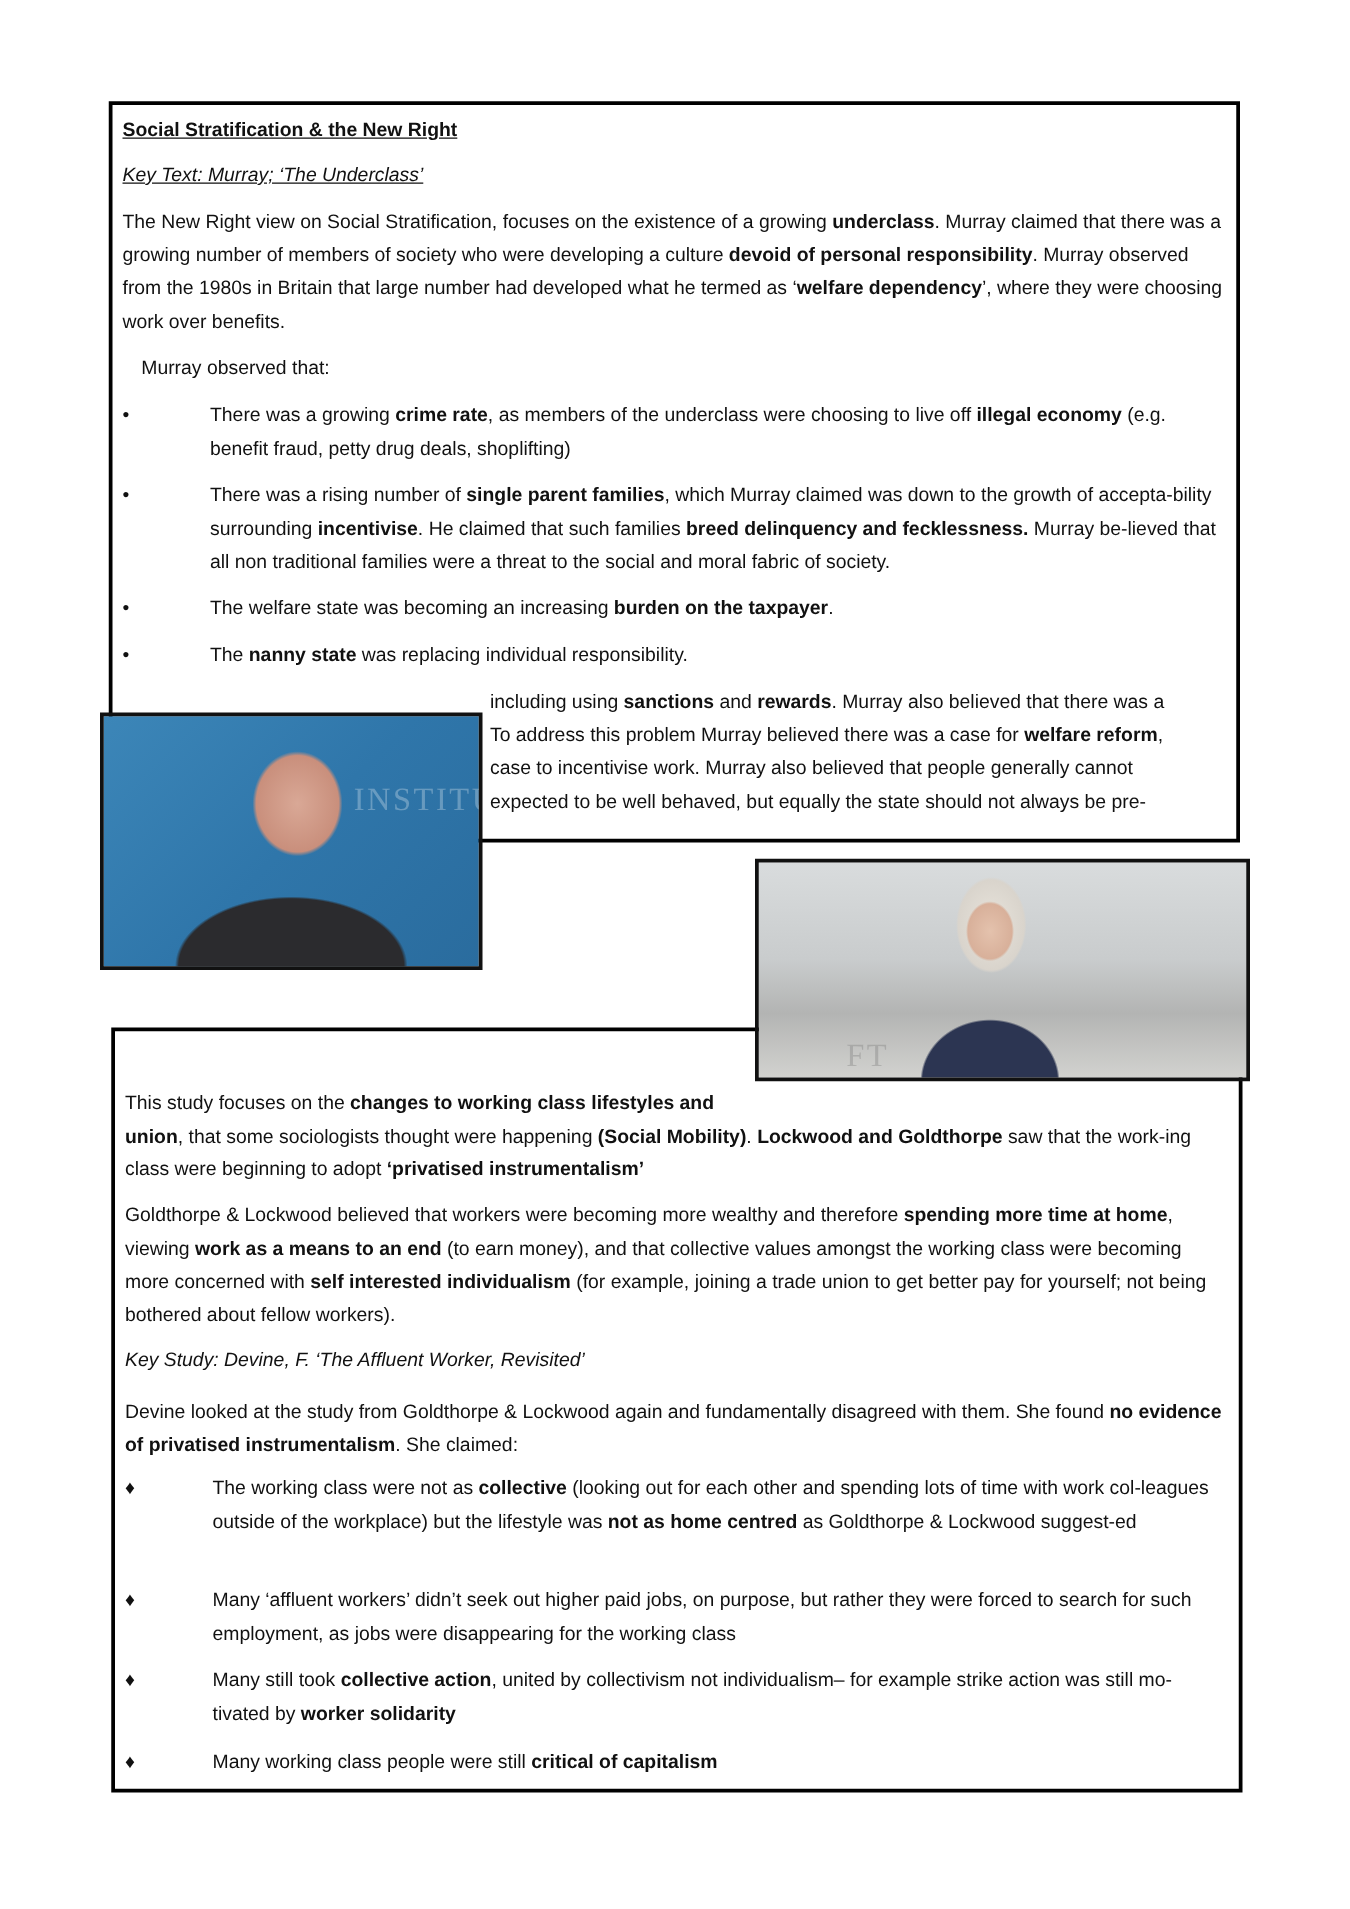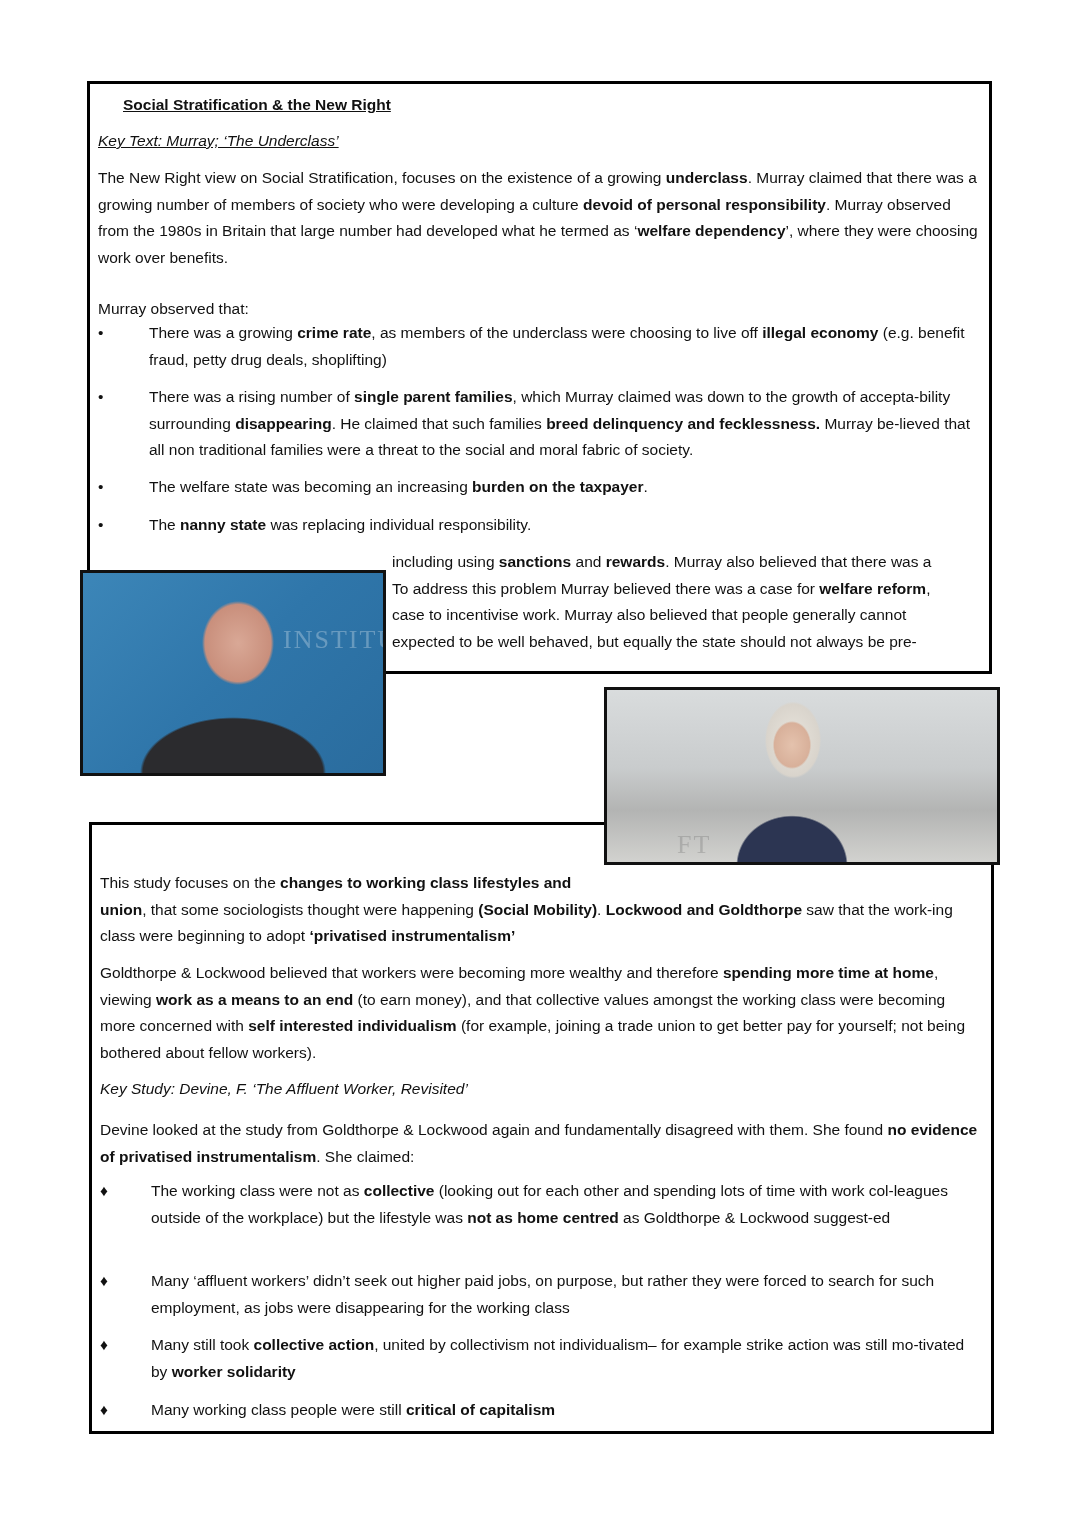--- a/index.html
+++ b/index.html
@@ -2,54 +2,54 @@
 <html><head>
 <meta charset="utf-8">
 <style>
   html, body { margin:0; padding:0; }
   body { width:1080px; height:1527px; background:#ffffff; position:relative; overflow:hidden;
          font-family:"Liberation Sans", sans-serif; color:#111; font-size:15.5px; }
   .box { position:absolute; border:3px solid #000; background:#fff; box-sizing:border-box; }
   #box1 { left:87px; top:81px; width:905px; height:593px; }
   #box2 { left:89px; top:822px; width:905px; height:612px; }
   .p { position:absolute; left:8px; right:10px; line-height:26.5px; margin:0; }
-  .title { font-weight:bold; text-decoration:underline;margin-left:25px; }
+  .title { font-weight:bold; text-decoration:underline; }
   .it { font-style:italic; }
   b { font-weight:bold; }
   .li { position:absolute; left:8px; right:10px; line-height:26.5px; }
   .li .bul { position:absolute; left:0; top:0; width:20px; }
-  .li .txt { margin-left:51px; display:block; }
+  .li .txt { margin-left:70px; display:block; }
   .photo { position:absolute; border:3px solid #111; box-sizing:border-box; overflow:hidden; }
   #photo1 { left:80px; top:570px; width:306px; height:206px;
     background: radial-gradient(ellipse 60px 70px at 155px 70px, #d9a896 0%, #c98f7c 55%, rgba(0,0,0,0) 60%),
                 radial-gradient(ellipse 150px 90px at 150px 200px, #2b2b2e 0%, #2b2b2e 60%, rgba(0,0,0,0) 62%),
                 linear-gradient(135deg, #3c86b8 0%, #2f76aa 50%, #2a6c9e 100%); }
   #photo2 { left:604px; top:687px; width:396px; height:178px;
     background: radial-gradient(ellipse 32px 40px at 185px 55px, #e4c2ad 0%, #d8b09a 55%, rgba(0,0,0,0) 60%),
                 radial-gradient(ellipse 44px 60px at 186px 50px, #e8e4dc 0%, #d9d4cc 60%, rgba(0,0,0,0) 64%),
                 radial-gradient(ellipse 90px 80px at 185px 175px, #2c3552 0%, #2c3552 60%, rgba(0,0,0,0) 62%),
                 linear-gradient(180deg, #d9dcdd 0%, #c9cccd 45%, #b3b4b3 70%, #d2d2cf 100%); }
   .photo .wm { position:absolute; color:rgba(255,255,255,0.28); font-family:"Liberation Serif", serif; font-size:26px; letter-spacing:2px; }
 </style>
 </head>
 <body>
 
 <div class="box" id="box1">
   <div class="p title" style="top:8px;">Social Stratification &amp; the New Right</div>
   <div class="p it" style="top:44px;text-decoration:underline;">Key Text: Murray; ‘The Underclass’</div>
   <div class="p" style="top:81px;">The New Right view on Social Stratification, focuses on the existence of a growing <b>underclass</b>. Murray claimed that there was a growing number of members of society who were developing a culture <b>devoid of personal responsibility</b>. Murray observed from the 1980s in Britain that large number had developed what he termed as ‘<b>welfare dependency</b>’, where they were choosing work over benefits.</div>
-  <div class="p" style="top:212px;">Murray observed that:</div>
+  <div class="p" style="top:198px;margin-left:15px;">Murray observed that:</div>
 
   <div class="li" style="top:236px;">
     <span class="bul">•</span>
     <span class="txt">There was a growing <b>crime rate</b>, as members of the underclass were choosing to live off <b>illegal economy</b> (e.g. benefit fraud, petty drug deals, shoplifting)</span>
   </div>
   <div class="li" style="top:300px;">
     <span class="bul">•</span>
-    <span class="txt">There was a rising number of <b>single parent families</b>, which Murray claimed was down to the growth of accepta-bility surrounding <b>disappearing</b>. He claimed that such families <b>breed delinquency and fecklessness.</b> Murray be-lieved that all non traditional families were a threat to the social and moral fabric of society.</span>
+    <span class="txt">There was a rising number of <b>single parent families</b>, which Murray claimed was down to the growth of accepta-bility surrounding <b>incentivise</b>. He claimed that such families <b>breed delinquency and fecklessness.</b> Murray be-lieved that all non traditional families were a threat to the social and moral fabric of society.</span>
   </div>
   <div class="li" style="top:390px;">
     <span class="bul">•</span>
     <span class="txt">The welfare state was becoming an increasing <b>burden on the taxpayer</b>.</span>
   </div>
   <div class="li" style="top:428px;">
     <span class="bul">•</span>
     <span class="txt">The <b>nanny state</b> was replacing individual responsibility.</span>
   </div>
 

